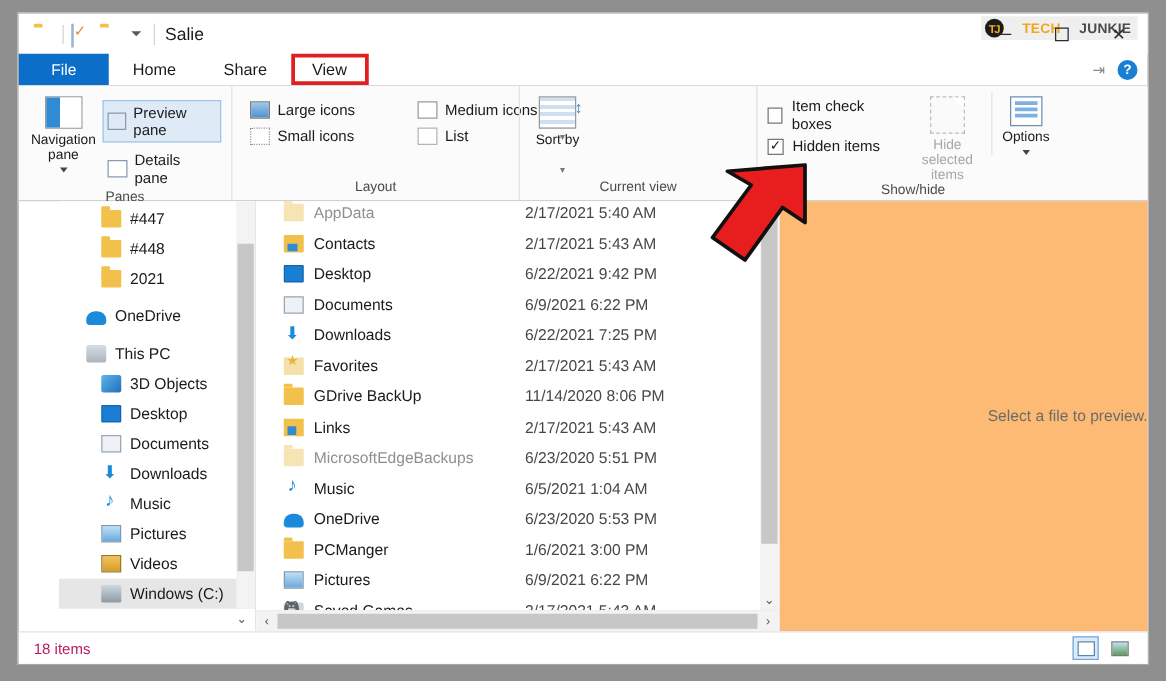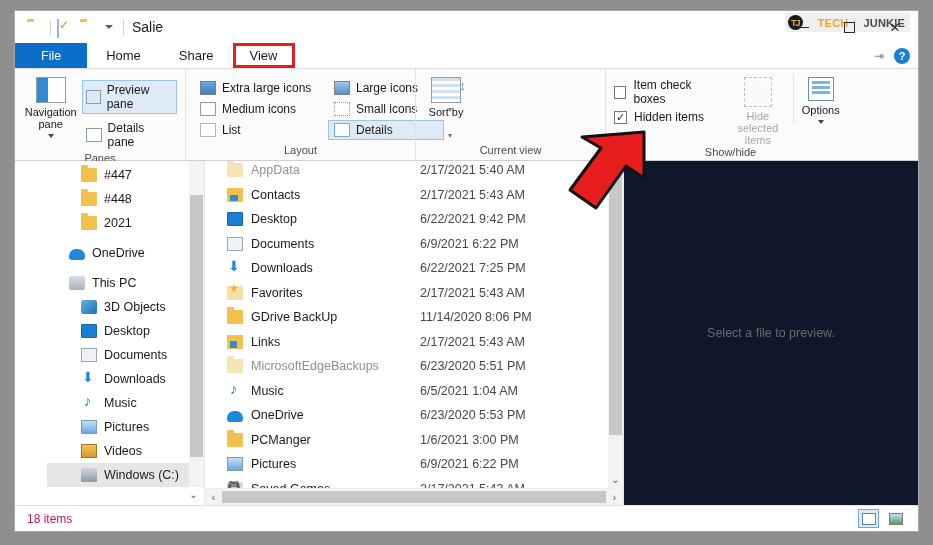--- a/index.html
+++ b/index.html
@@ -245,21 +245,21 @@
   .row .nm.hidden-item { color: #8f8f8f; }
   .row .dt { color: #474747; font-size: 12.5px; }
 
   .list-vscroll { position: absolute; right: 0; top: 0; width: 15px; bottom: 17px; background: #f3f3f3; }
   .list-vthumb { position: absolute; left: 1px; right: 1px; top: 2px; height: 272px; background: #c7c7c7; }
   .list-vbtn { position: absolute; left: 0; right: 0; bottom: 0; height: 17px; display:flex;align-items:center;justify-content:center; font-size: 10px; color: #555; }
   .list-hscroll { height: 17px; background: #f3f3f3; display: flex; align-items: center; position: relative; border-top: 1px solid #ededed; }
   .hs-btn { width: 17px; text-align: center; font-size: 10px; color: #555; }
   .hs-thumb { position: absolute; left: 17px; right: 17px; top: 2px; bottom: 2px; background: #c7c7c7; }
 
-  .preview { width: 295px; background: #0f172a; border-left: 1px solid #e5e5e5; display: flex; align-items: center; justify-content: center; }
+  .preview { width: 295px; background: #fdba74; border-left: 1px solid #e5e5e5; display: flex; align-items: center; justify-content: flex-end; }
   .preview .ptext { font-size: 12.5px; color: #6b6b6b; }
 
   
   .statusbar {
     height: 26px; background: #fff; border-top: 1px solid #e2e2e2;
     display: flex; align-items: center; padding: 0 12px; flex: none; position: relative;
   }
   .status-text { font-size: 12px; color: #be185d; }
   .view-btns { position: absolute; right: 12px; display: flex; gap: 6px; align-items: center; }
   .vbtn { width: 21px; height: 19px; border: 1px solid transparent; display:flex;align-items:center;justify-content:center; }
@@ -337,42 +337,34 @@
           </div>
         </div>
       </div>
       <div class="rgroup-label">Panes</div>
     </div>
 
     <div class="rgroup" style="width:230px">
       <div class="rgroup-body" style="padding-right:2px">
         <div class="layout-grid">
           <div class="lay-item">
-            <span class="lay-ic xl"></span>
-            <span>Extra large icons</span>
-          </div>
-          <div class="lay-item">
             <span class="lay-ic lg"></span>
             <span>Large icons</span>
           </div>
           <div class="lay-item">
             <span class="lay-ic md"></span>
             <span>Medium icons</span>
           </div>
           <div class="lay-item">
             <span class="lay-ic sm"></span>
             <span>Small icons</span>
           </div>
           <div class="lay-item">
             <span class="lay-ic list"></span>
             <span>List</span>
-          </div>
-          <div class="lay-item active">
-            <span class="lay-ic det"></span>
-            <span>Details</span>
           </div>
         </div>
         <div class="gal-scroll">
           <span>▴</span>
           <span>▾</span>
           <span>▾</span>
         </div>
       </div>
       <div class="rgroup-label">Layout</div>
     </div>

